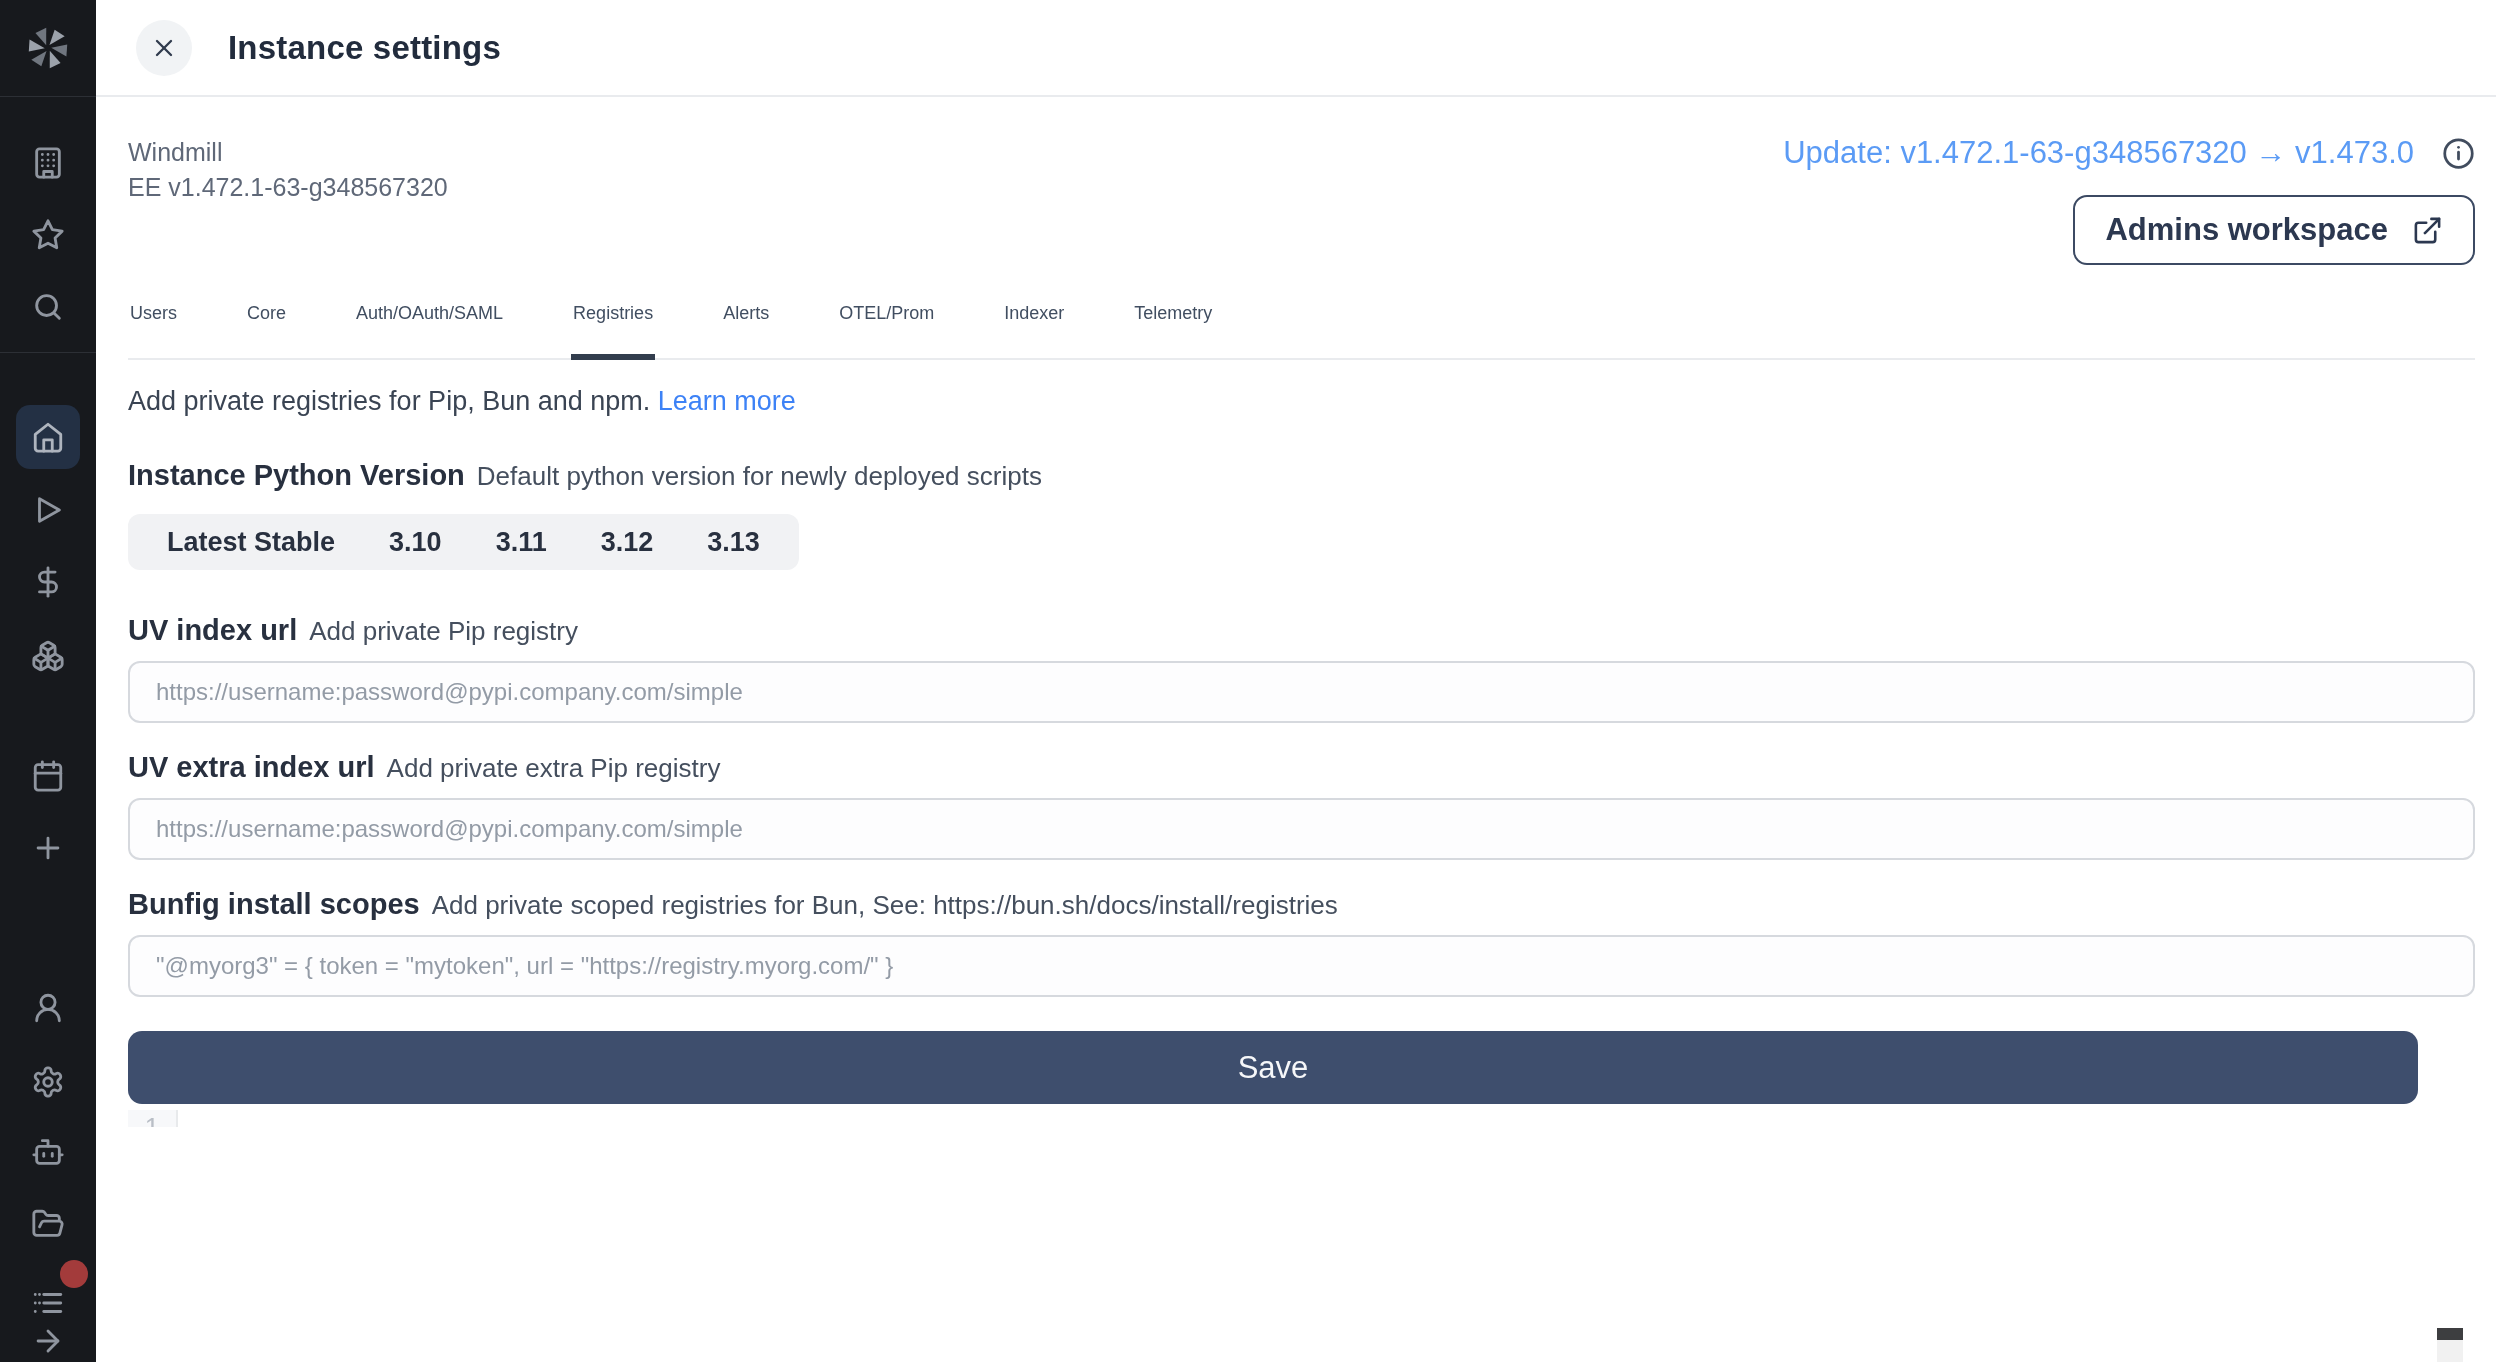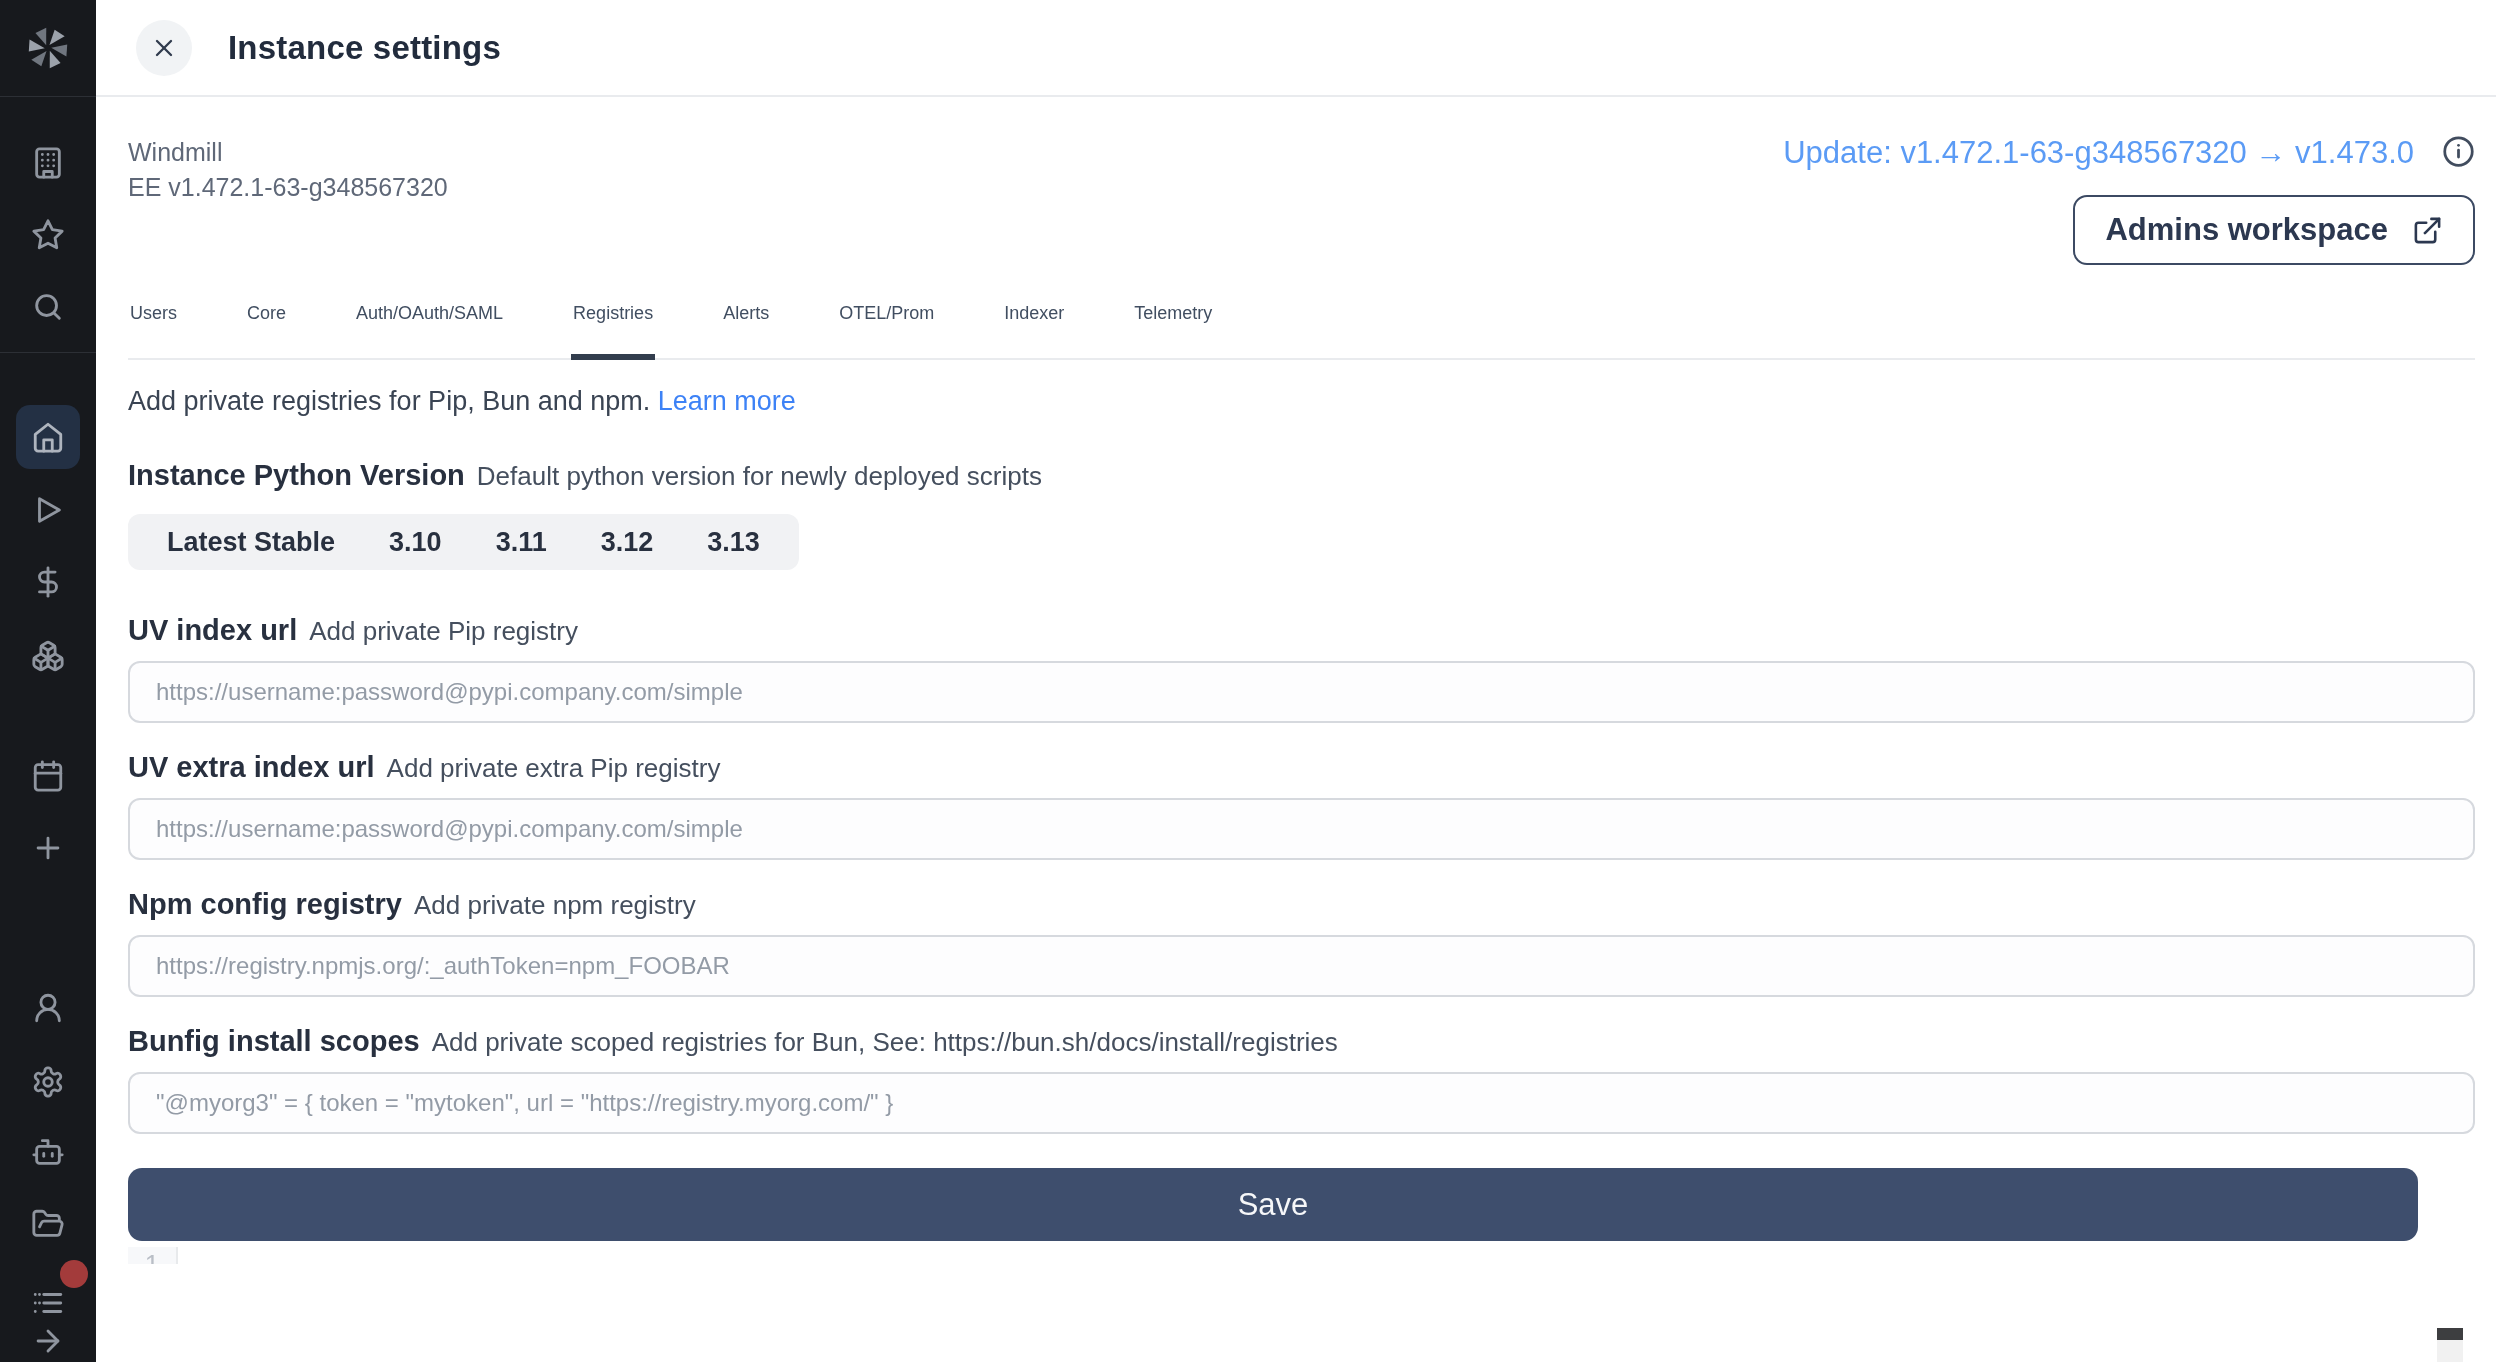--- a/index.html
+++ b/index.html
@@ -27,21 +27,21 @@
   .header { height:97px; border-bottom:2px solid #e9ebee; display:flex; align-items:center; padding-left:40px; gap:36px; }
   .close-btn { width:56px; height:56px; border-radius:50%; background:#f1f3f5; display:flex; align-items:center; justify-content:center; color:#313c4e; cursor:pointer; border:none; }
   .close-btn svg { width:28px; height:28px; }
   .page-title { font-size:33px; font-weight:700; color:#222c3d; letter-spacing:.2px; }
 
   .content { padding:0 21px 0 32px; }
 
   .meta-row { display:flex; justify-content:space-between; margin-top:38px;gap:23px; }
   .product-block { font-size:25px; color:#5f6878; line-height:1.4; }
   .right-meta { display:flex; flex-direction:column; align-items:flex-end; }
-  .update-row { display:flex; gap:28px; }
+  .update-row { display:flex; align-items:center; gap:28px; }
   .update-link { font-size:31px; color:#5b9bf5; text-decoration:none; cursor:pointer; }
   .info-btn { color:#414c5e; display:flex; cursor:pointer; background:none; border:none; }
   .info-btn svg { width:33px; height:33px; }
   .admins-btn { margin-top:24px; display:flex; align-items:center; gap:24px; border:2px solid #3c4a63; border-radius:14px; padding:0 30px; height:70px; font-size:31px; font-weight:700; color:#2c3850; background:#fff; cursor:pointer; }
   .admins-btn svg { width:31px; height:31px; }
 
   .tabs { display:flex; gap:66px; margin-top:38px; border-bottom:2px solid #e9ebee; }
   .tab { font-size:18px; color:#414e61; padding:0 2px 34px; position:relative; cursor:pointer; white-space:nowrap; }
   .tab.active::after { content:""; position:absolute; left:0; right:0; bottom:-2px; height:6px; background:#323d4d; }
 
@@ -280,26 +280,20 @@
       <input type="text" placeholder="https://username:password@pypi.company.com/simple" style="">
     </div>
 
     <div class="field">
       <div>
         <span class="h-label">UV extra index url</span><span class="h-hint">Add private extra Pip registry</span>
       </div>
       <input type="text" placeholder="https://username:password@pypi.company.com/simple" style="">
     </div>
 
-    <div class="field">
-      <div>
-        <span class="h-label">Npm config registry</span><span class="h-hint">Add private npm registry</span>
-      </div>
-      <input type="text" placeholder="https://registry.npmjs.org/:_authToken=npm_FOOBAR" style="">
-    </div>
 
     <div class="field">
       <div>
         <span class="h-label">Bunfig install scopes</span><span class="h-hint">Add private scoped registries for Bun, See: https://bun.sh/docs/install/registries</span>
       </div>
       <input type="text" placeholder="&quot;@myorg3&quot; = { token = &quot;mytoken&quot;, url = &quot;https://registry.myorg.com/&quot; }" style="">
     </div>
 
     <button class="save-btn">Save</button>
 

